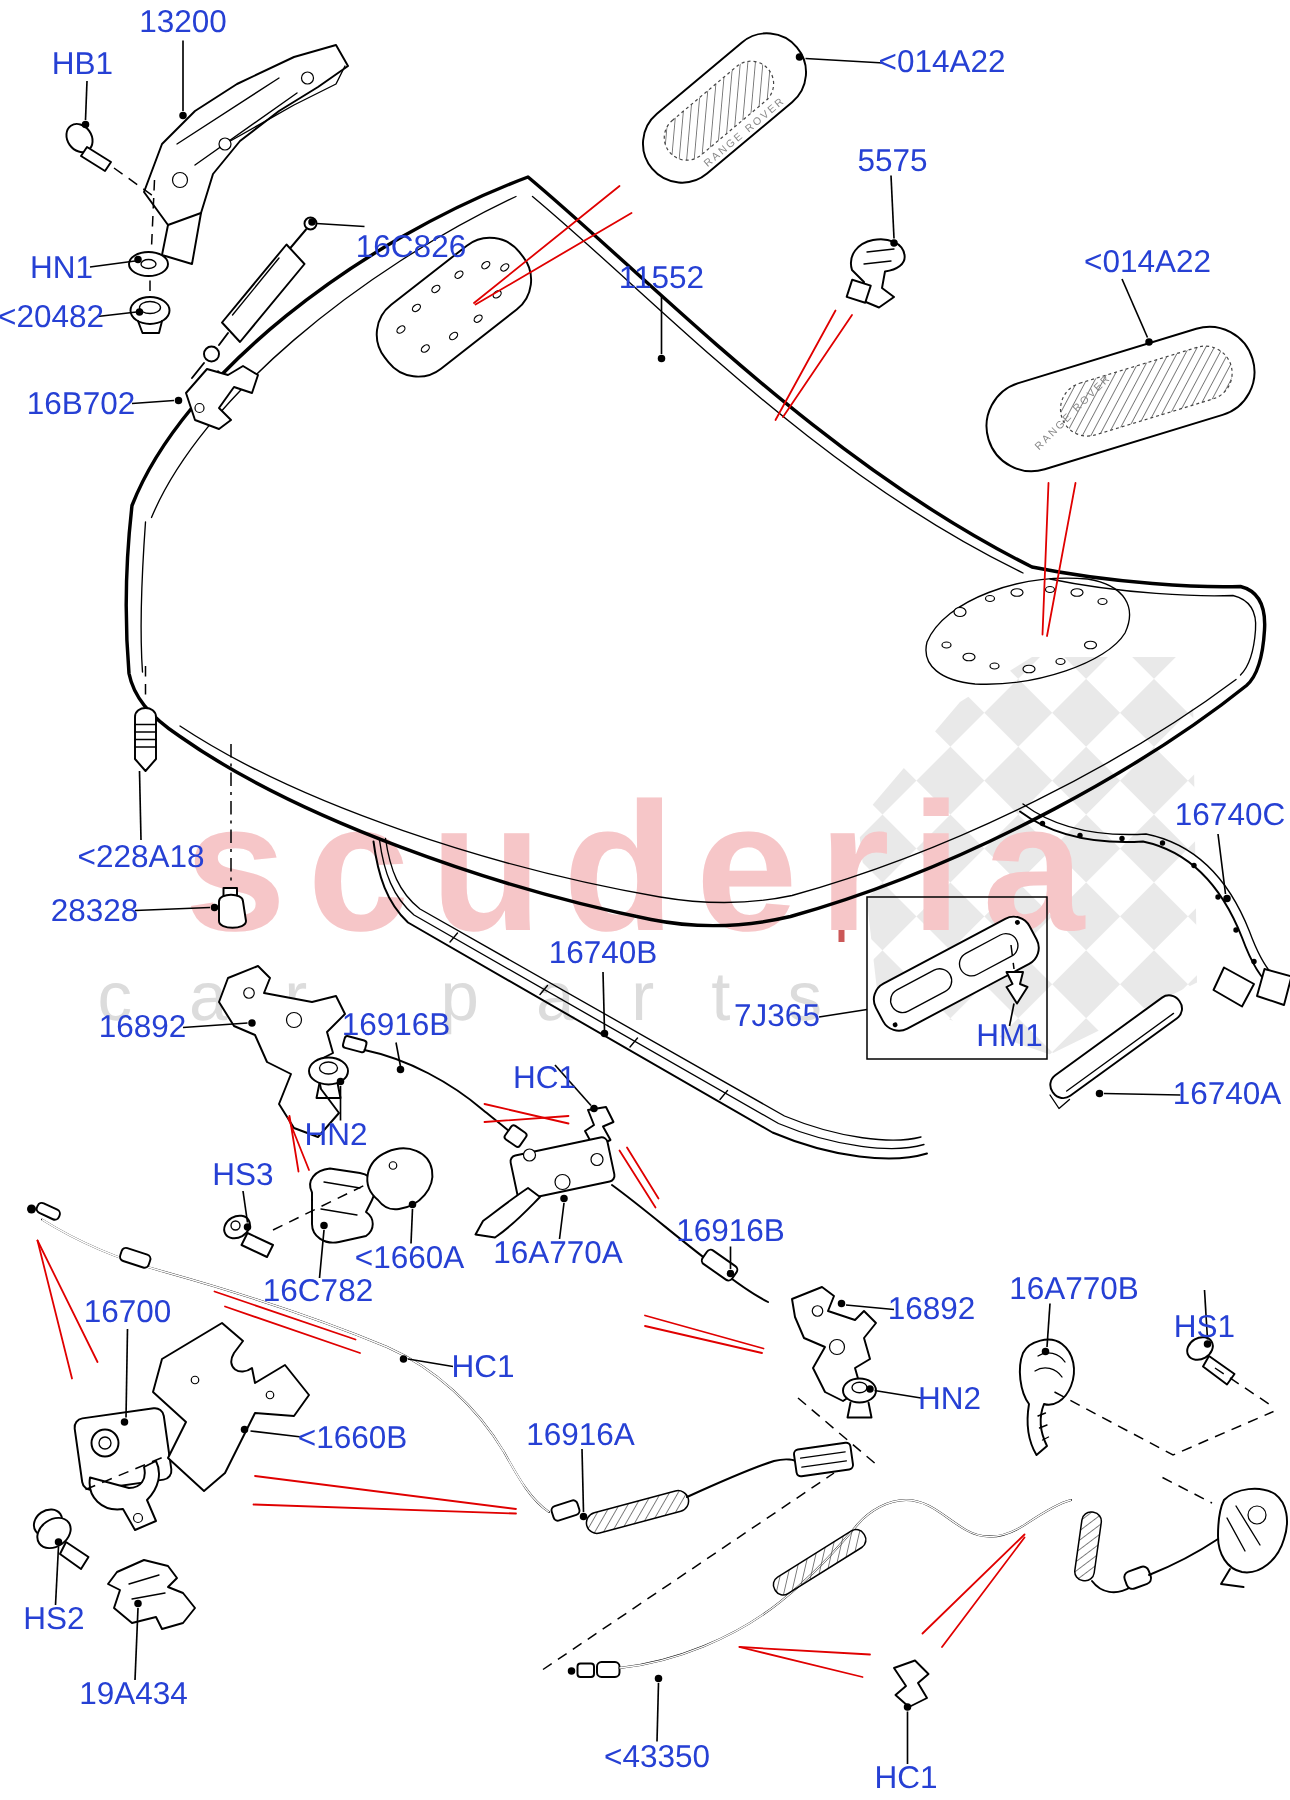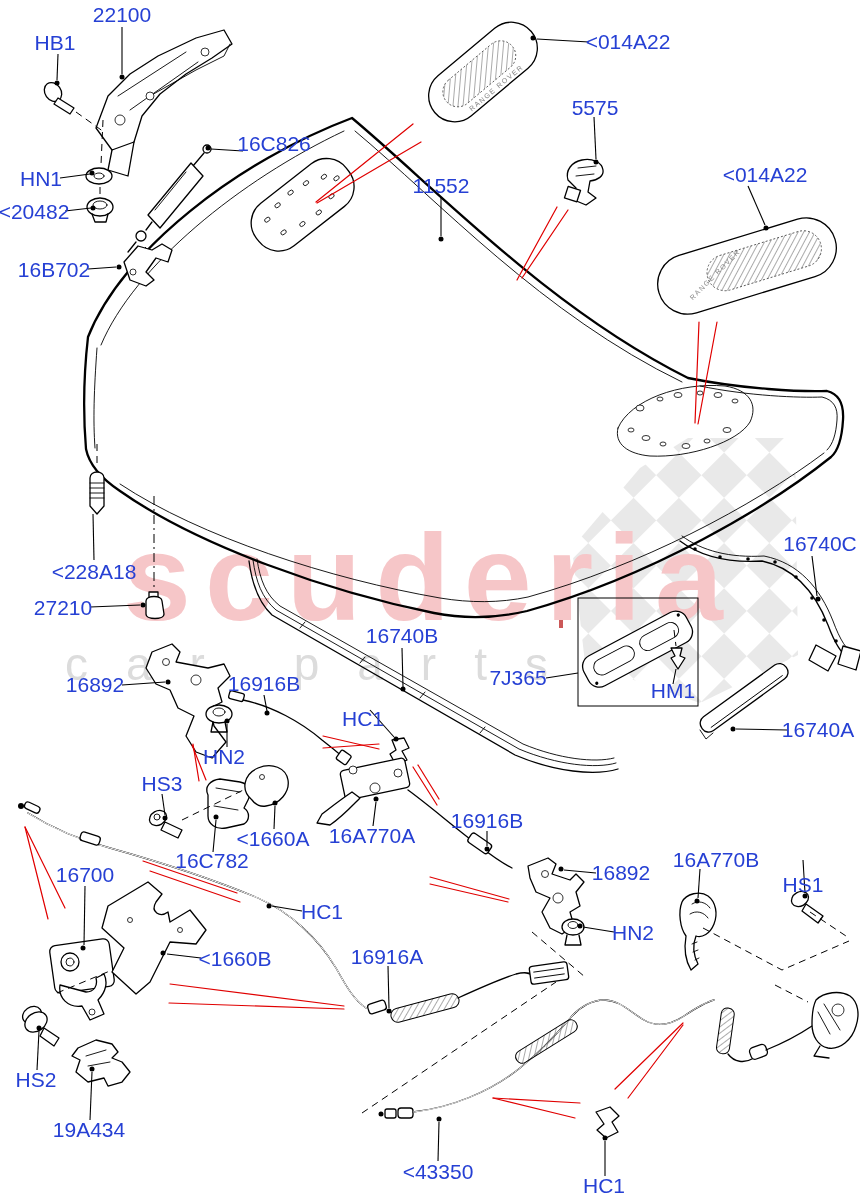--- a/index.html
+++ b/index.html
@@ -416,32 +416,32 @@
         <circle class="dot" cx="39" cy="1028" r="2.5"></circle>
       <path class="lead" d="M90,1120 L92,1072"></path>
         <circle class="dot" cx="92" cy="1069" r="2.5"></circle>
       <path class="lead" d="M438,1161 L439,1122"></path>
         <circle class="dot" cx="439" cy="1119" r="2.5"></circle>
       <path class="lead" d="M605,1176 L605,1141"></path>
         <circle class="dot" cx="605" cy="1138" r="2.5"></circle>
     </g>
   </svg>
 
-  <div class="label" style="left:122px;top:15px">22100</div>
+  <div class="label" style="left:122px;top:15px">13200</div>
   <div class="label" style="left:55px;top:43px">HB1</div>
-  <div class="label" style="left:274px;top:144px">16C826</div>
+  <div class="label" style="left:274px;top:165px">16C826</div>
   <div class="label" style="left:628px;top:42px">&lt;014A22</div>
   <div class="label" style="left:595px;top:108px">5575</div>
   <div class="label" style="left:441px;top:186px">11552</div>
   <div class="label" style="left:765px;top:175px">&lt;014A22</div>
   <div class="label" style="left:41px;top:179px">HN1</div>
   <div class="label" style="left:34px;top:212px">&lt;20482</div>
   <div class="label" style="left:54px;top:270px">16B702</div>
   <div class="label" style="left:94px;top:572px">&lt;228A18</div>
-  <div class="label" style="left:63px;top:608px">27210</div>
+  <div class="label" style="left:63px;top:608px">28328</div>
   <div class="label" style="left:820px;top:544px">16740C</div>
   <div class="label" style="left:95px;top:685px">16892</div>
   <div class="label" style="left:264px;top:684px">16916B</div>
   <div class="label" style="left:402px;top:636px">16740B</div>
   <div class="label" style="left:518px;top:678px">7J365</div>
   <div class="label" style="left:673px;top:691px">HM1</div>
   <div class="label" style="left:818px;top:730px">16740A</div>
   <div class="label" style="left:363px;top:719px">HC1</div>
   <div class="label" style="left:224px;top:757px">HN2</div>
   <div class="label" style="left:162px;top:784px">HS3</div>

